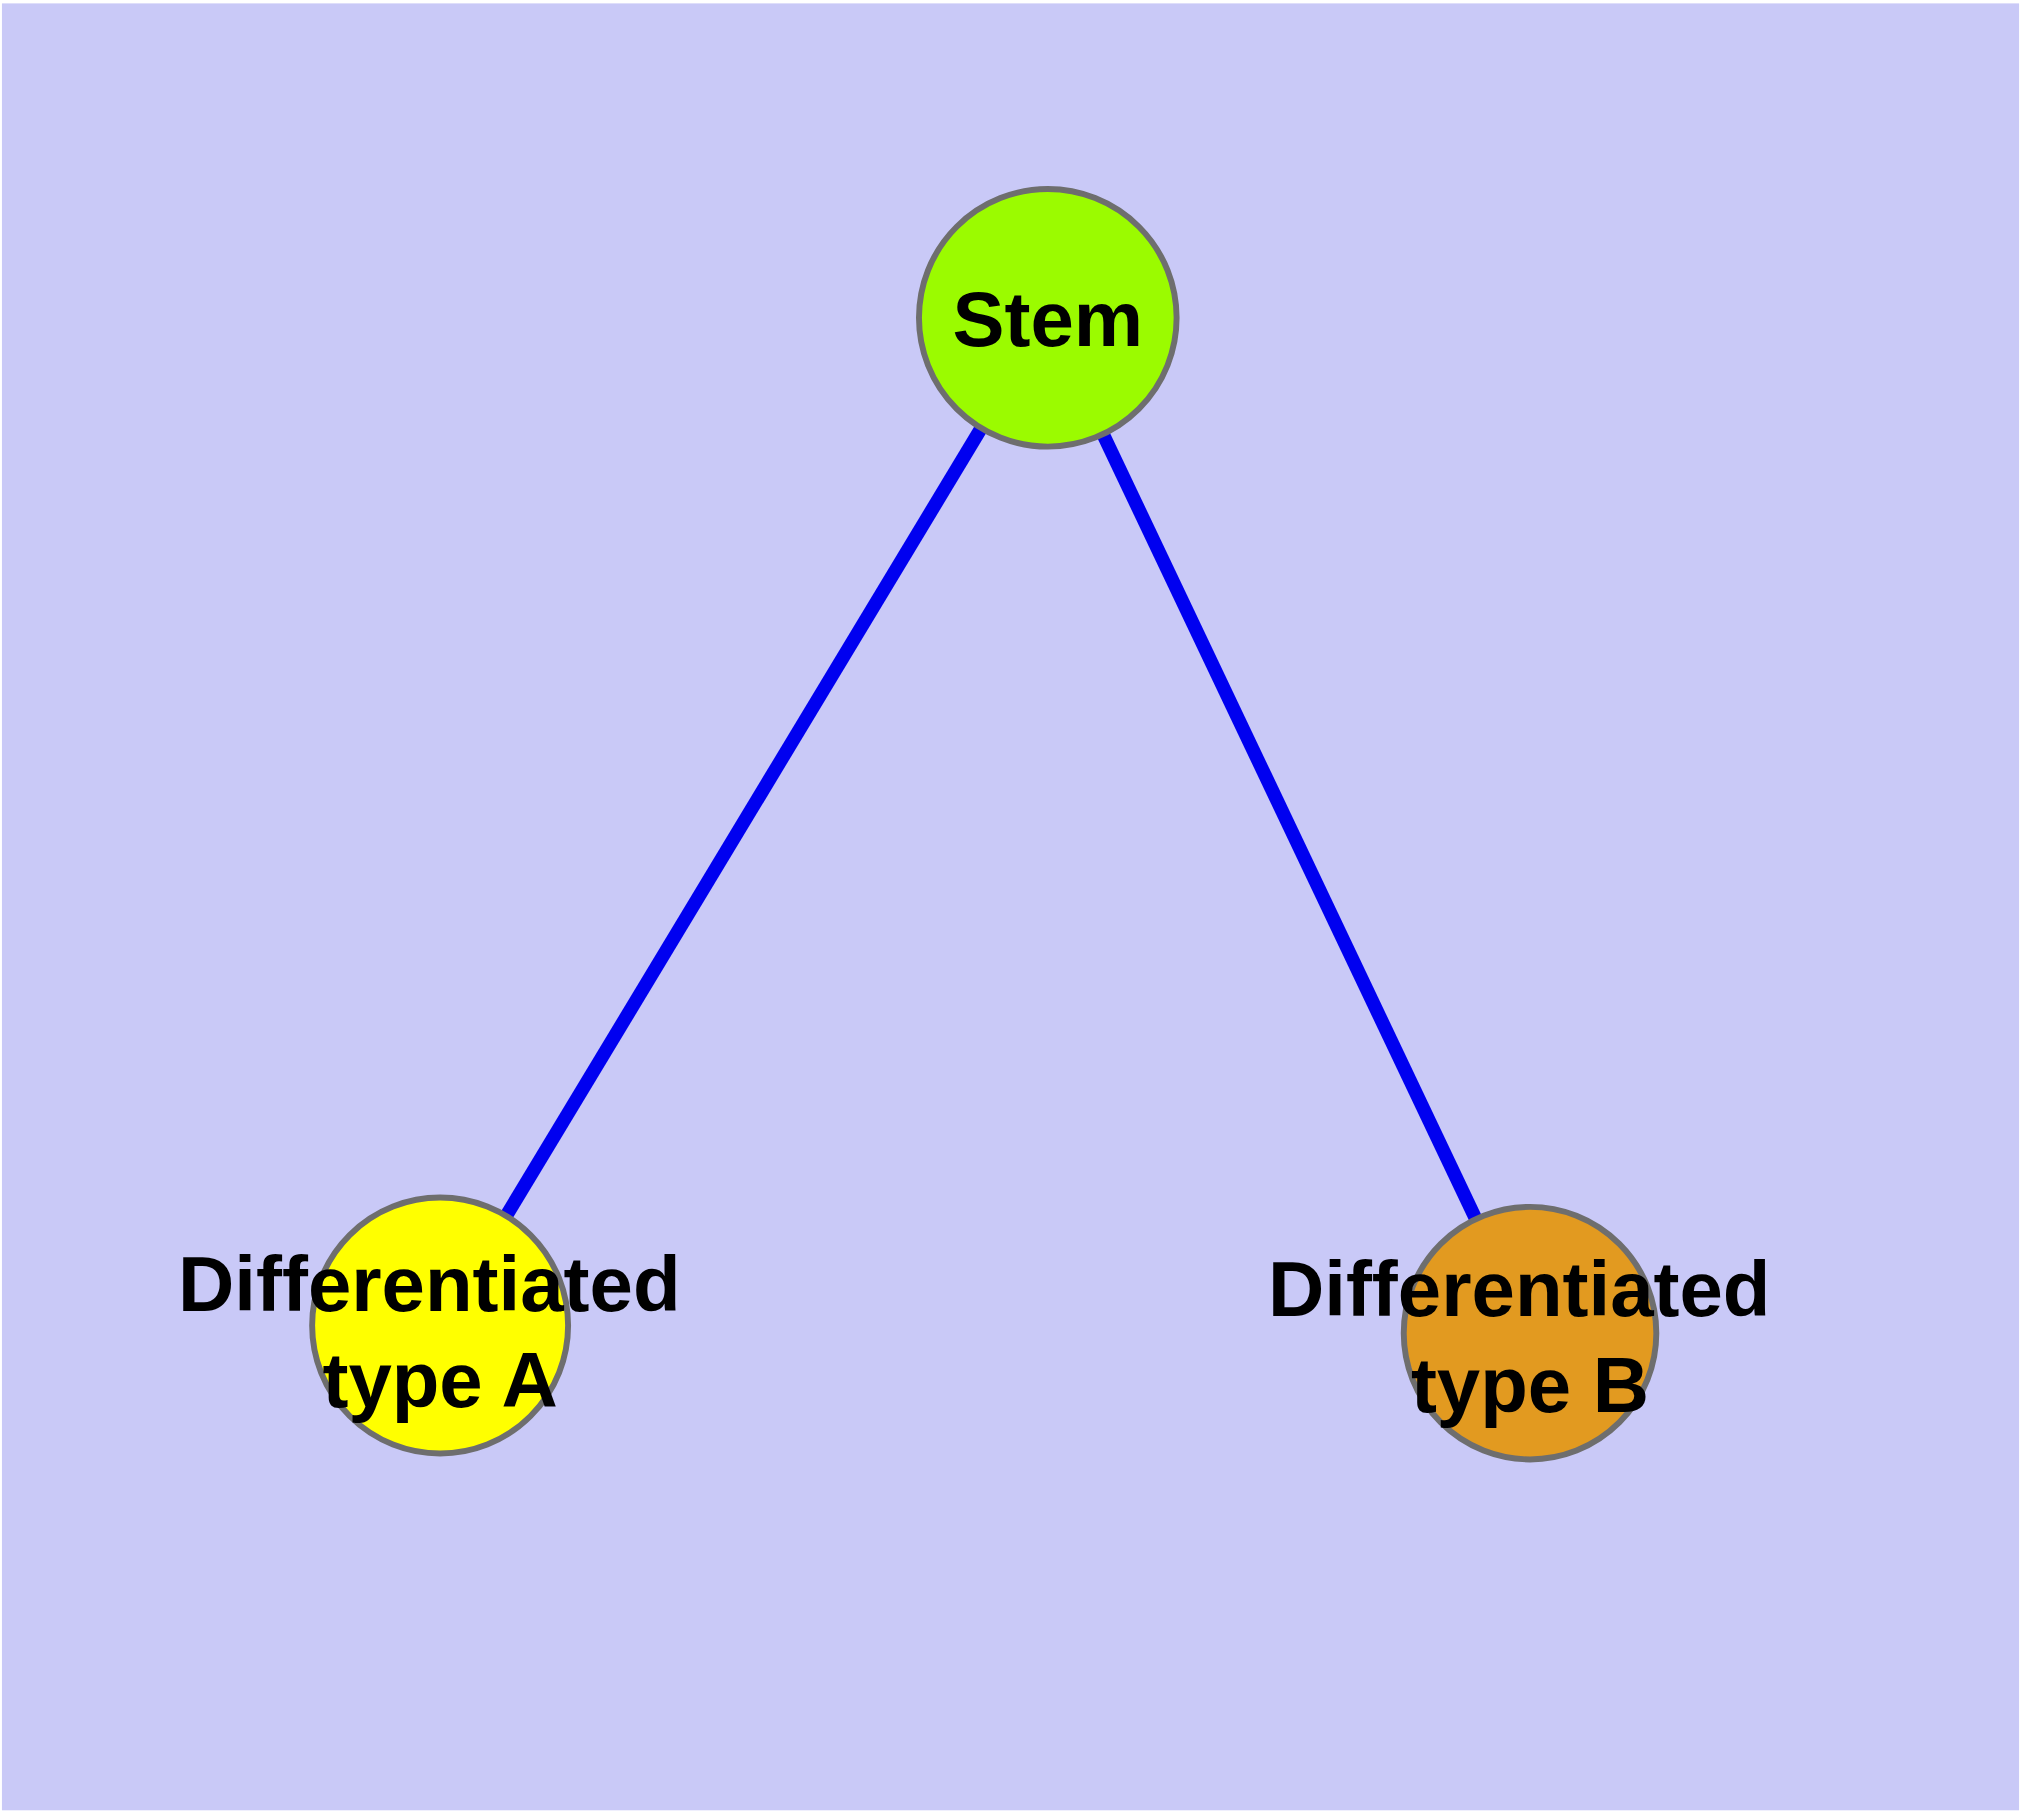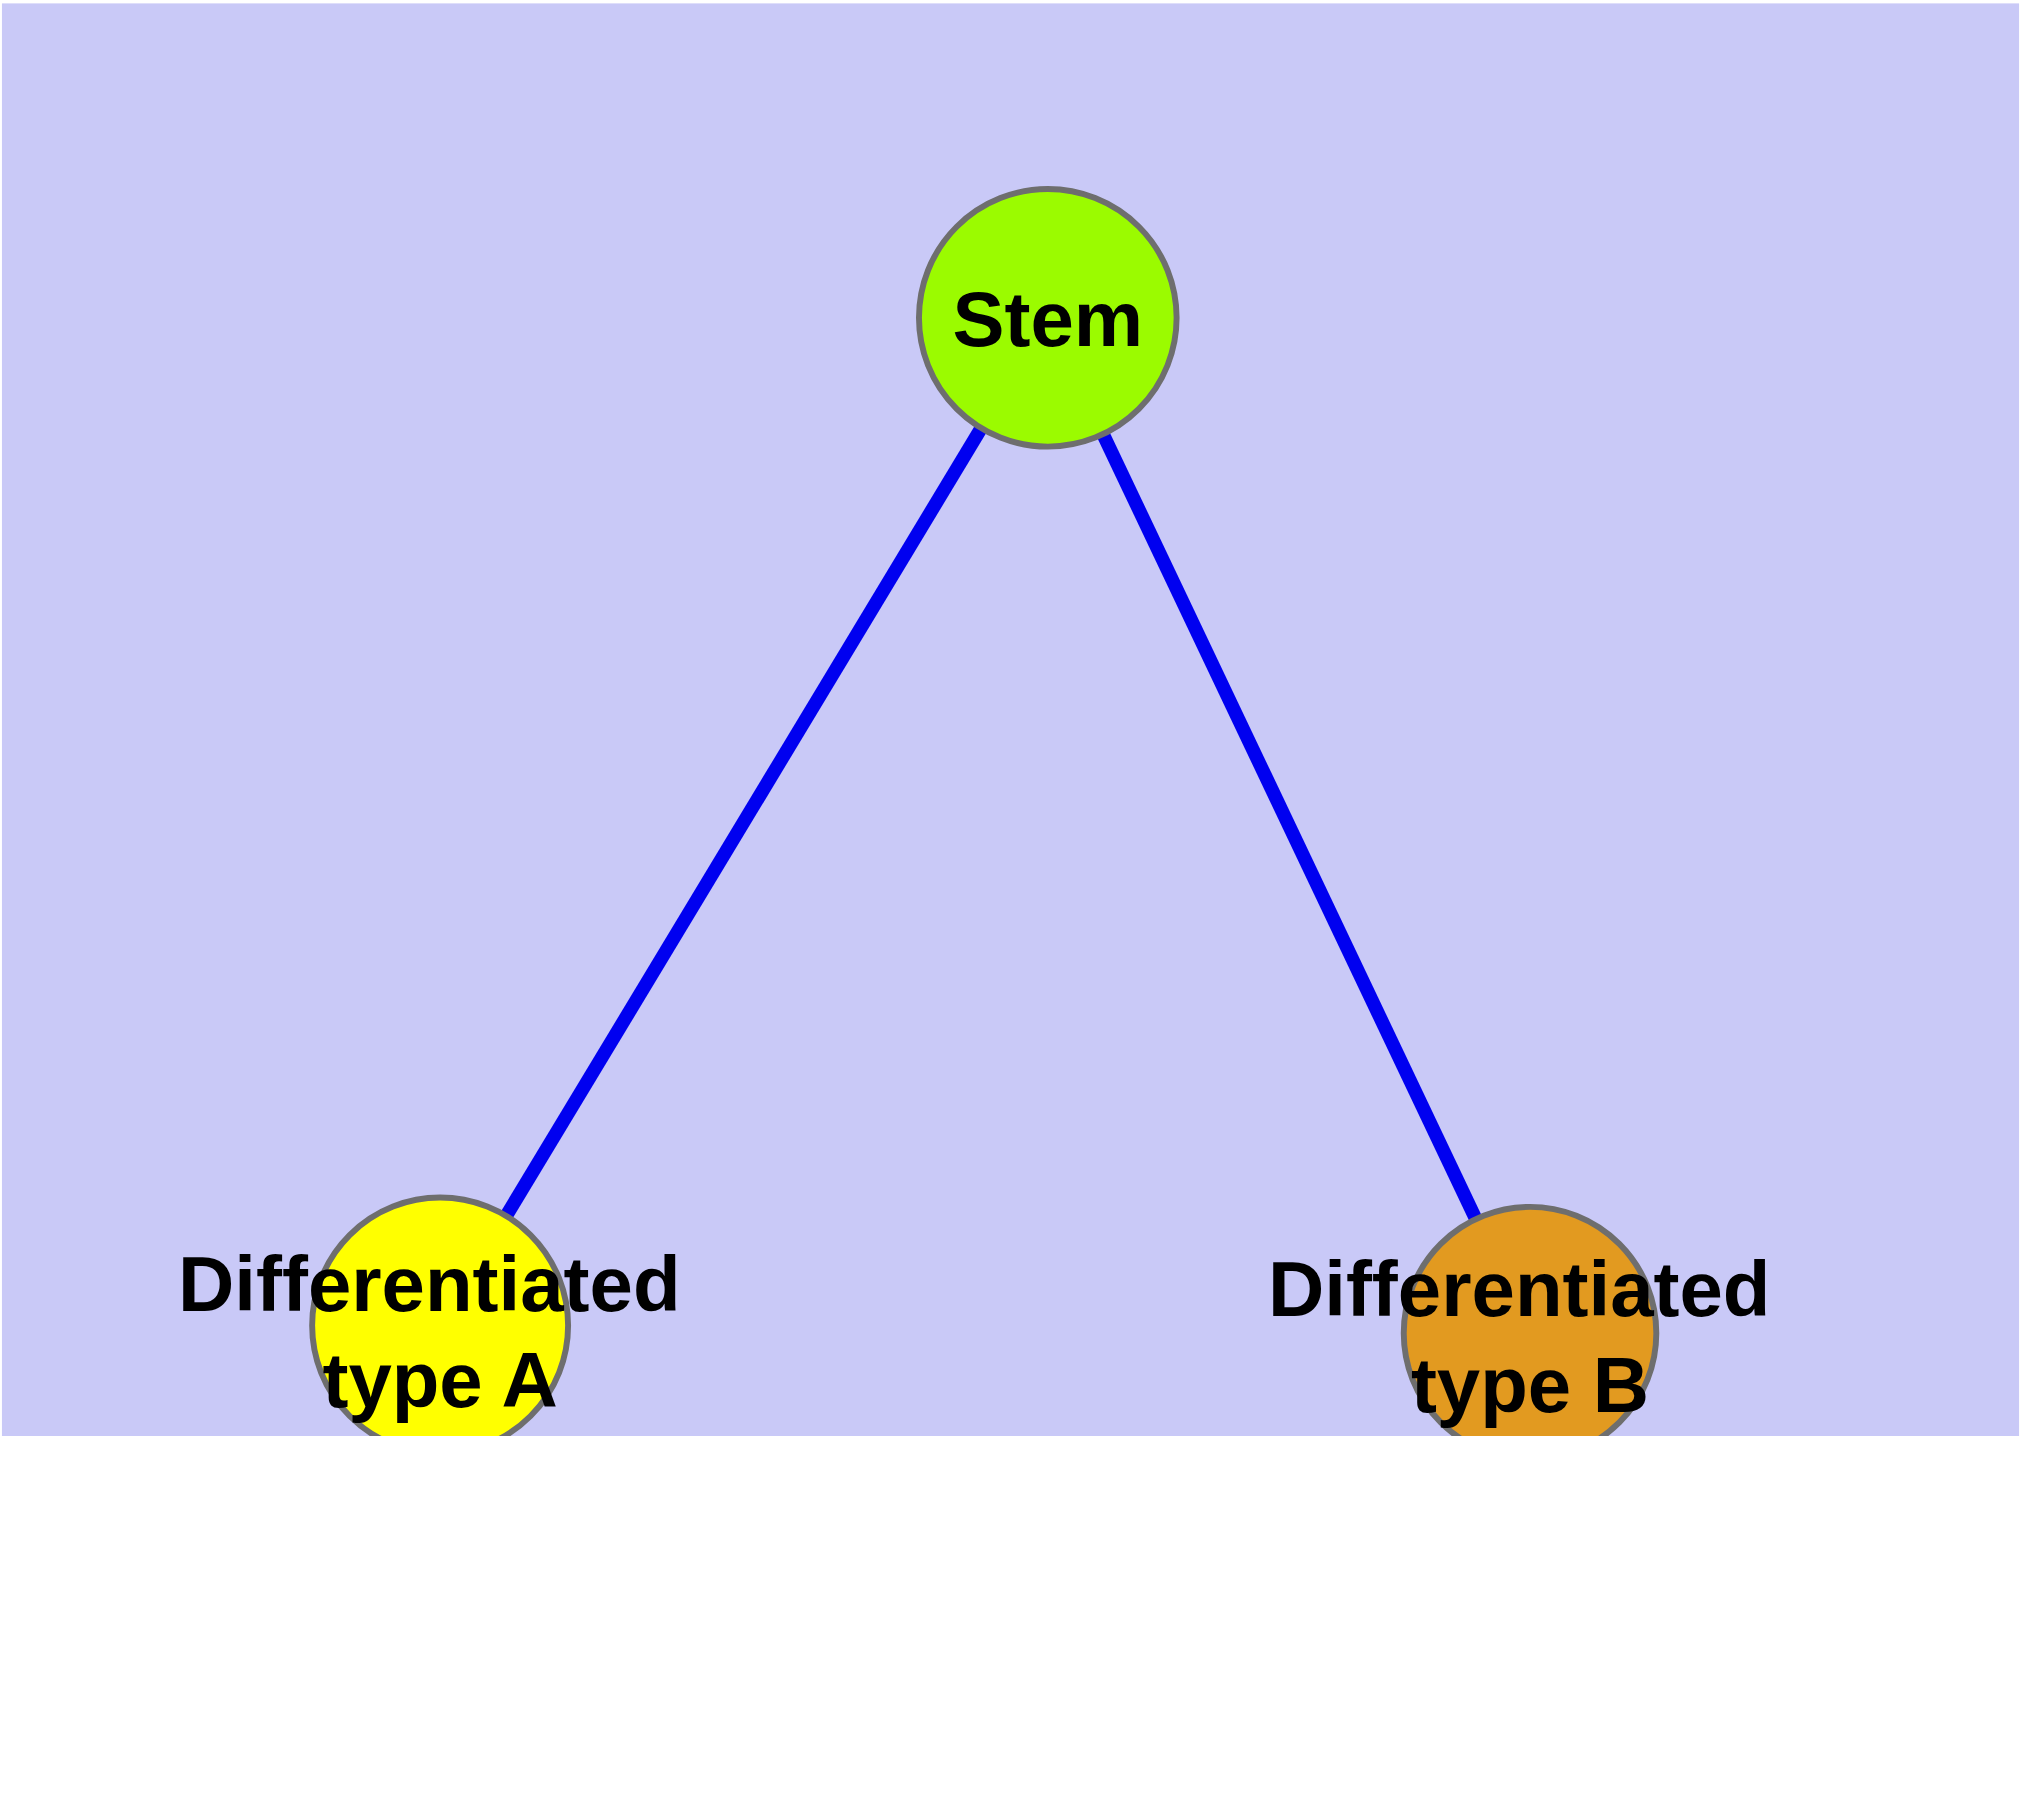--- a/index.html
+++ b/index.html
@@ -3,21 +3,21 @@
 <meta charset="utf-8">
 <style>
   html, body {
     margin: 0;
     padding: 0;
     background: #ffffff;
   }
   .page {
     position: relative;
     width: 2021px;
-    height: 1436px;
+    height: 1812px;
     background: #ffffff;
     overflow: hidden;
   }
   .diagram {
     position: absolute;
     left: 0;
     top: 0;
     width: 2021px;
     height: 1812px;
     display: block;

